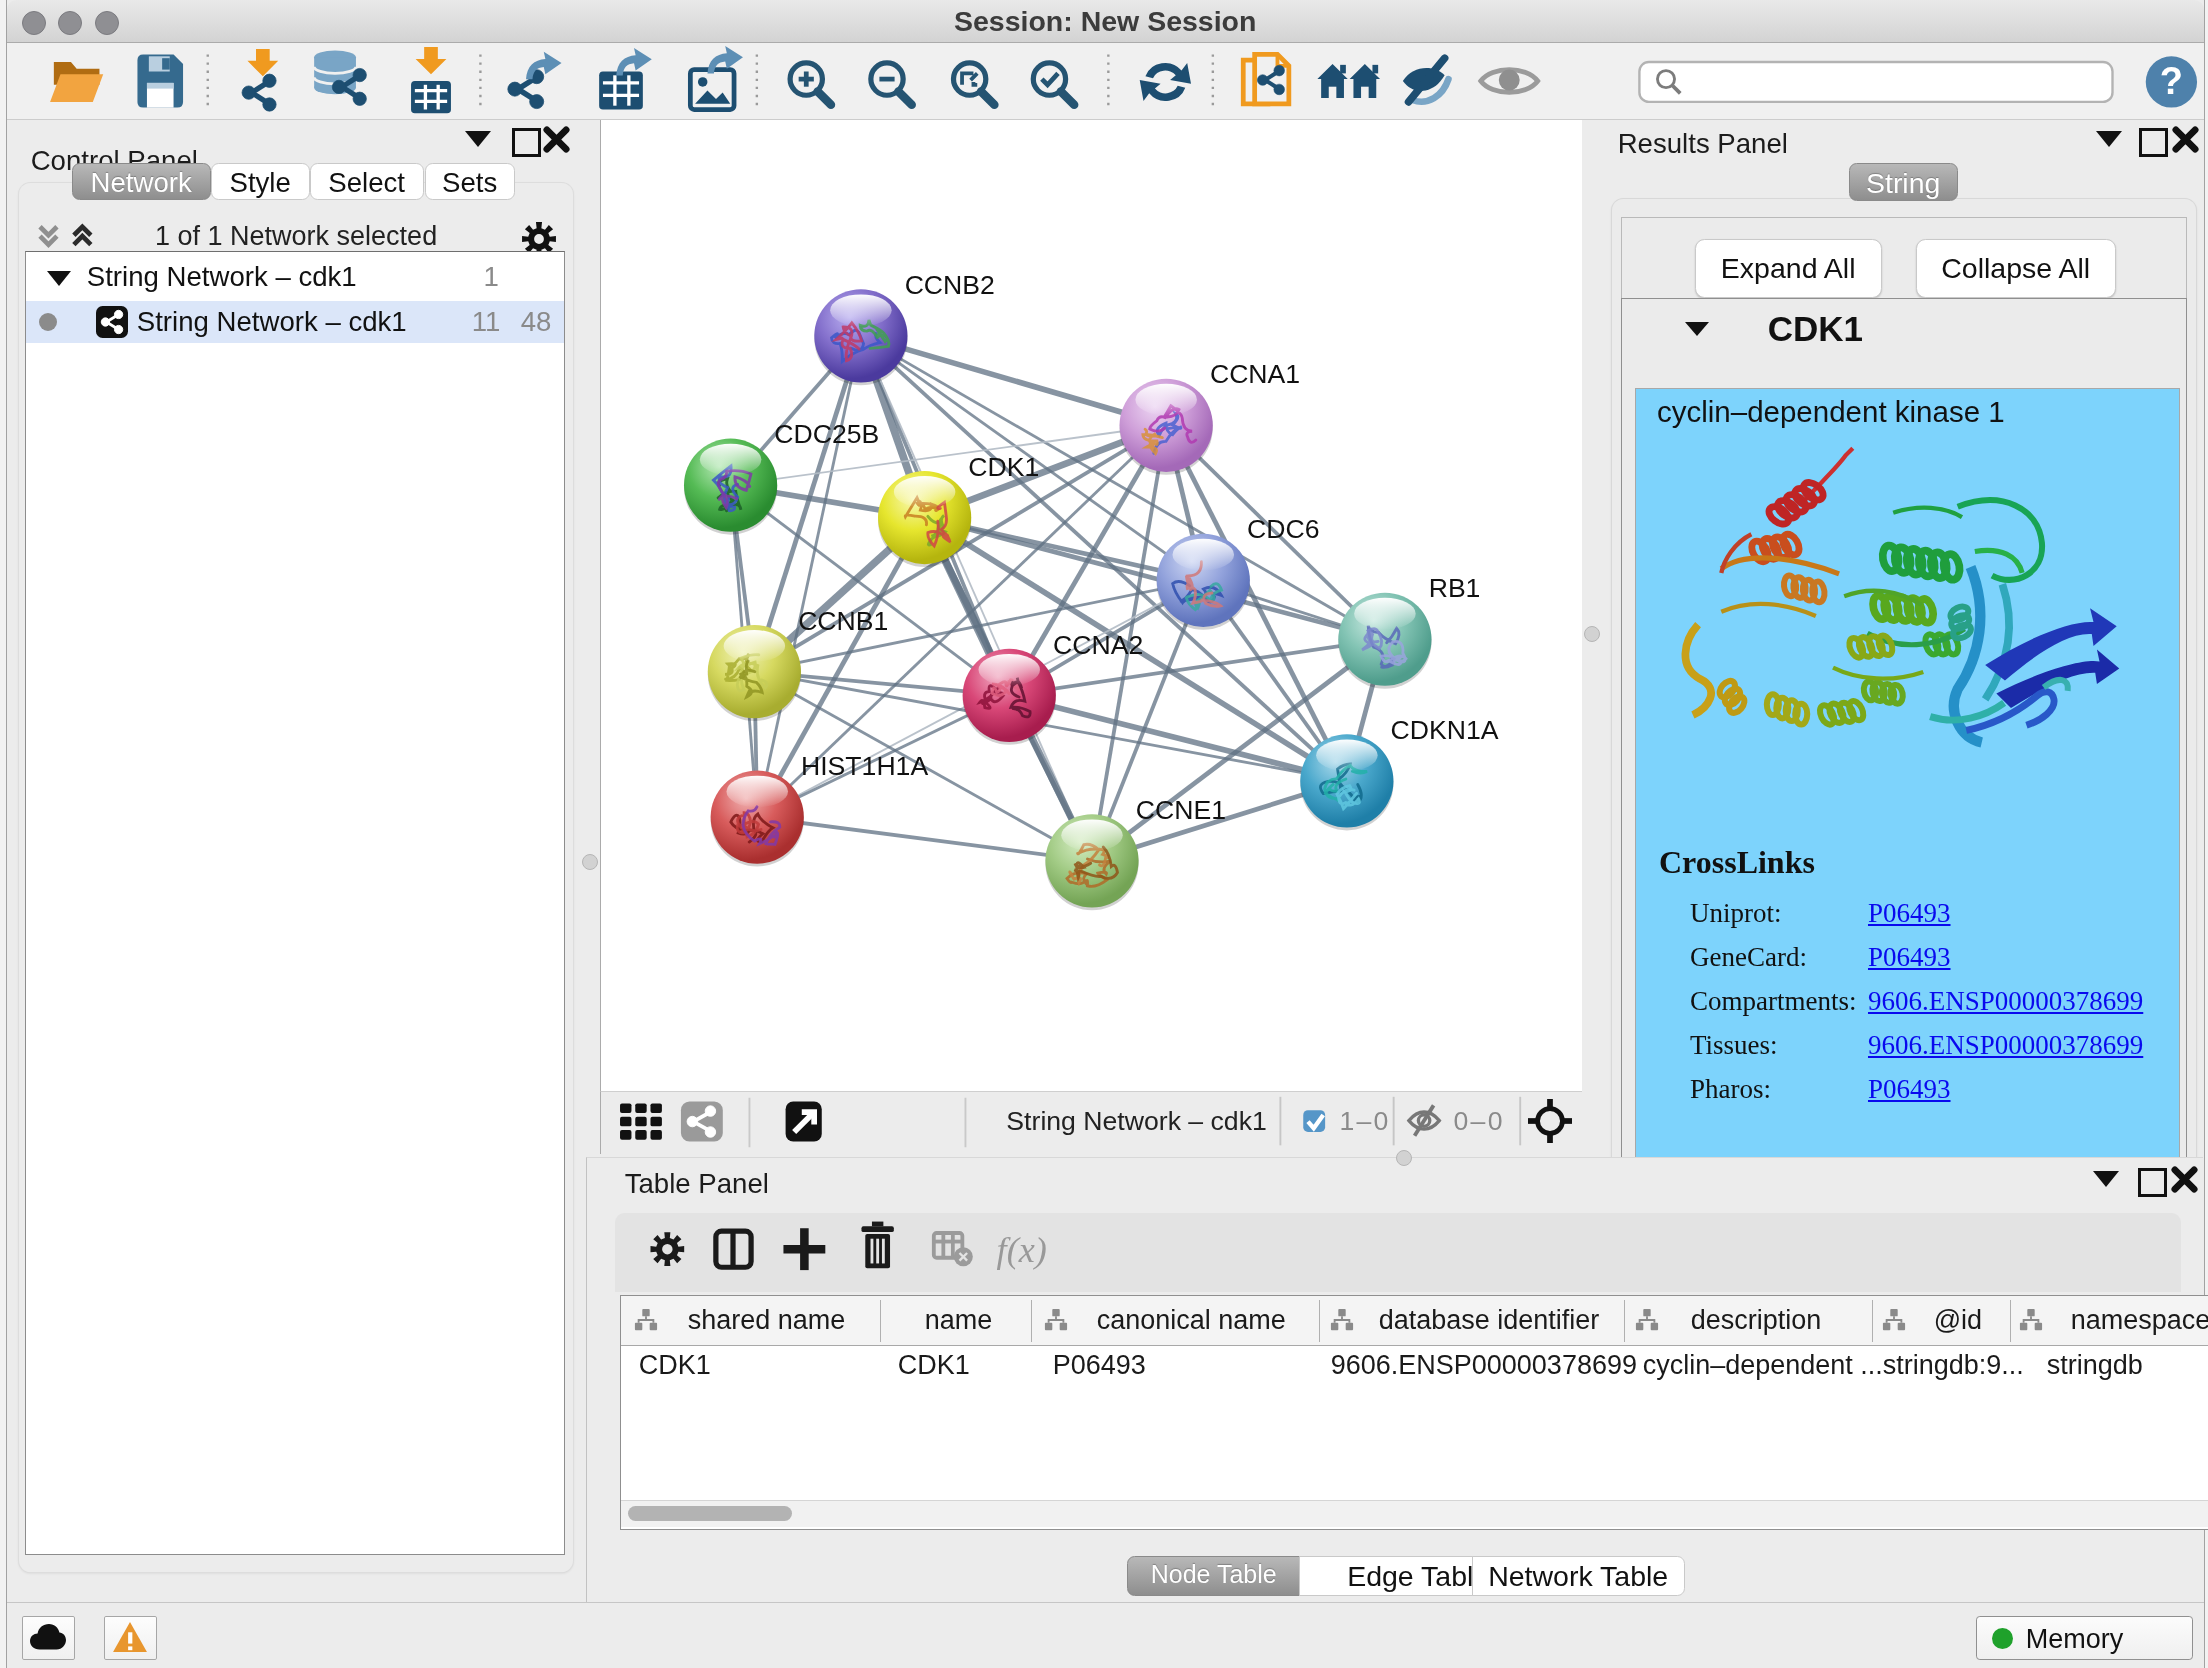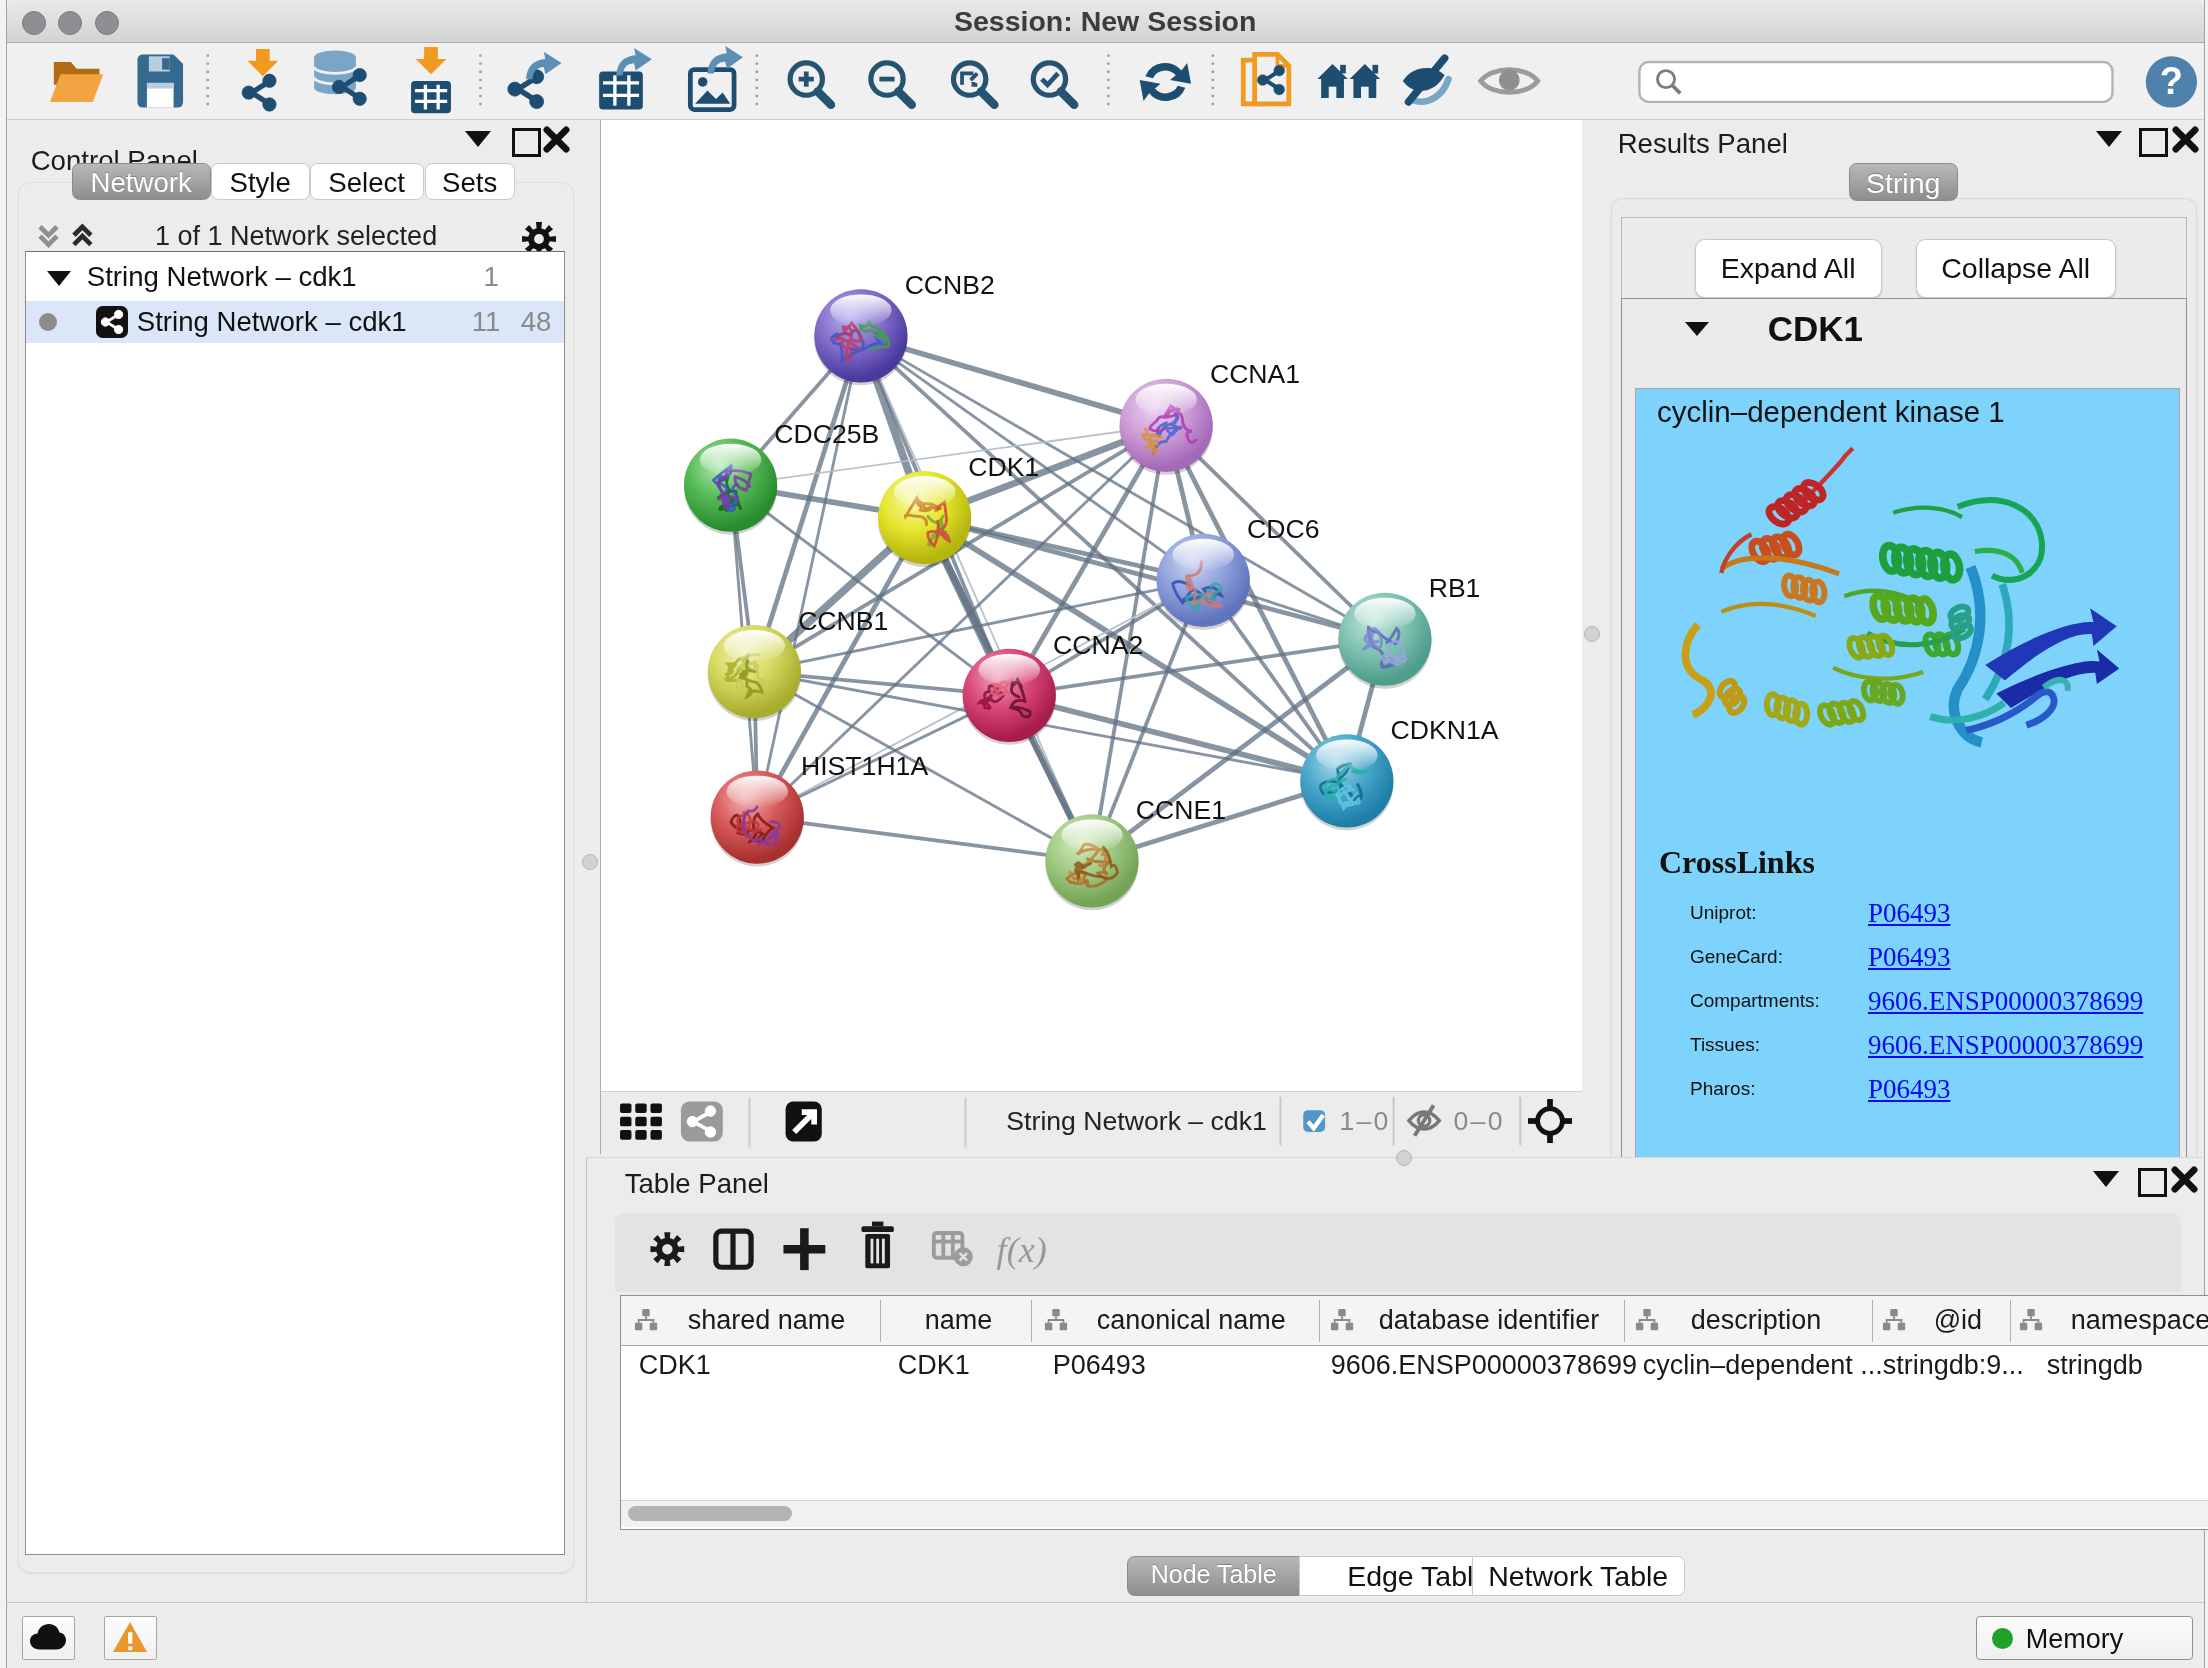--- a/index.html
+++ b/index.html
@@ -598,21 +598,21 @@
 <ellipse cx="249" cy="305" rx="11" ry="7" fill="none" stroke="#68a820" stroke-width="7" transform="rotate(80 249 305)"></ellipse>
 <ellipse cx="259" cy="306" rx="11" ry="7" fill="none" stroke="#68a820" stroke-width="7" transform="rotate(80 259 306)"></ellipse>
 <ellipse cx="332" cy="212" rx="11" ry="7" fill="none" stroke="#28a088" stroke-width="7" transform="rotate(154 332 212)"></ellipse>
 <ellipse cx="333" cy="222" rx="11" ry="7" fill="none" stroke="#28a088" stroke-width="7" transform="rotate(154 333 222)"></ellipse>
 <ellipse cx="335" cy="233" rx="11" ry="7" fill="none" stroke="#28a088" stroke-width="7" transform="rotate(154 335 233)"></ellipse>
 <path d="M198,192 C230,180 262,186 288,202" stroke="#50a428" stroke-width="5" fill="none"></path>
 <path d="M185,275 C215,290 255,292 290,280" stroke="#78a818" stroke-width="5" fill="none"></path>
 <path d="M255,95 C285,85 315,88 335,100" stroke="#20a040" stroke-width="5" fill="none"></path>
 </svg>
     <div style="position:absolute;left:23px;top:455px;font-size:32px;font-weight:bold;color:#111;font-family:'Liberation Serif',serif;">CrossLinks</div>
-    <div style="position:absolute;left:54px;top:502px;font-size:19px;color:#111;font-family:Liberation Sans, sans-serif;line-height:44px;">
+    <div style="position:absolute;left:54px;top:502px;font-size:27px;color:#111;font-family:Liberation Serif, serif;line-height:44px;">
       <div>Uniprot:</div>
             <div>GeneCard:</div>
             <div>Compartments:</div>
             <div>Tissues:</div>
             <div>Pharos:</div>
     </div>
     <div style="position:absolute;left:232px;top:502px;font-size:27px;font-family:'Liberation Serif',serif;line-height:44px;">
       <div><a class="lnk">P06493</a></div>
             <div><a class="lnk">P06493</a></div>
             <div><a class="lnk">9606.ENSP00000378699</a></div>

